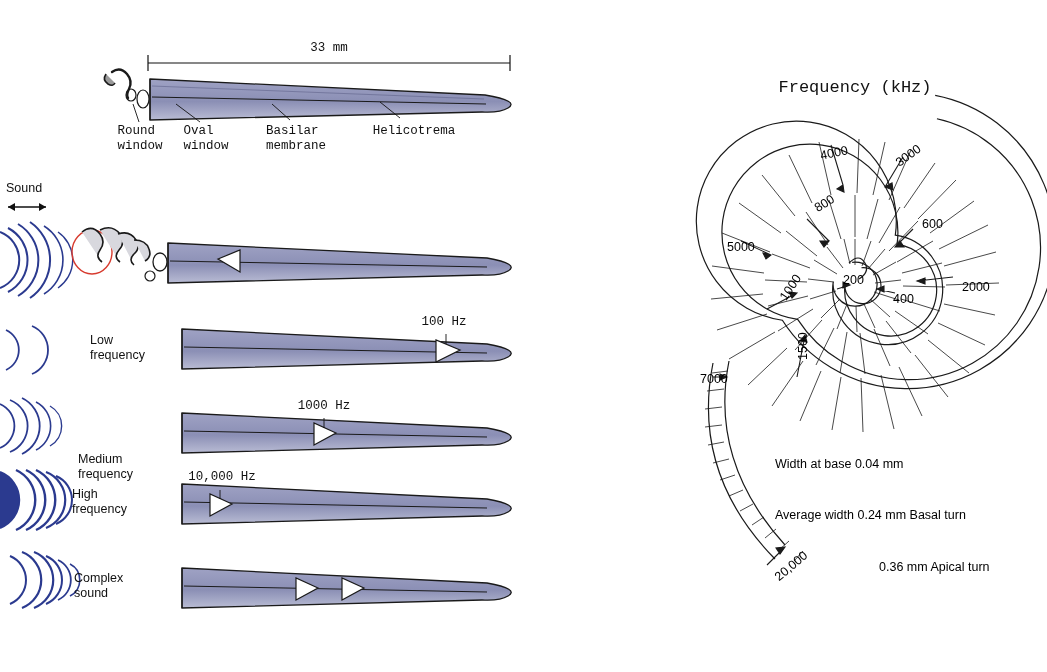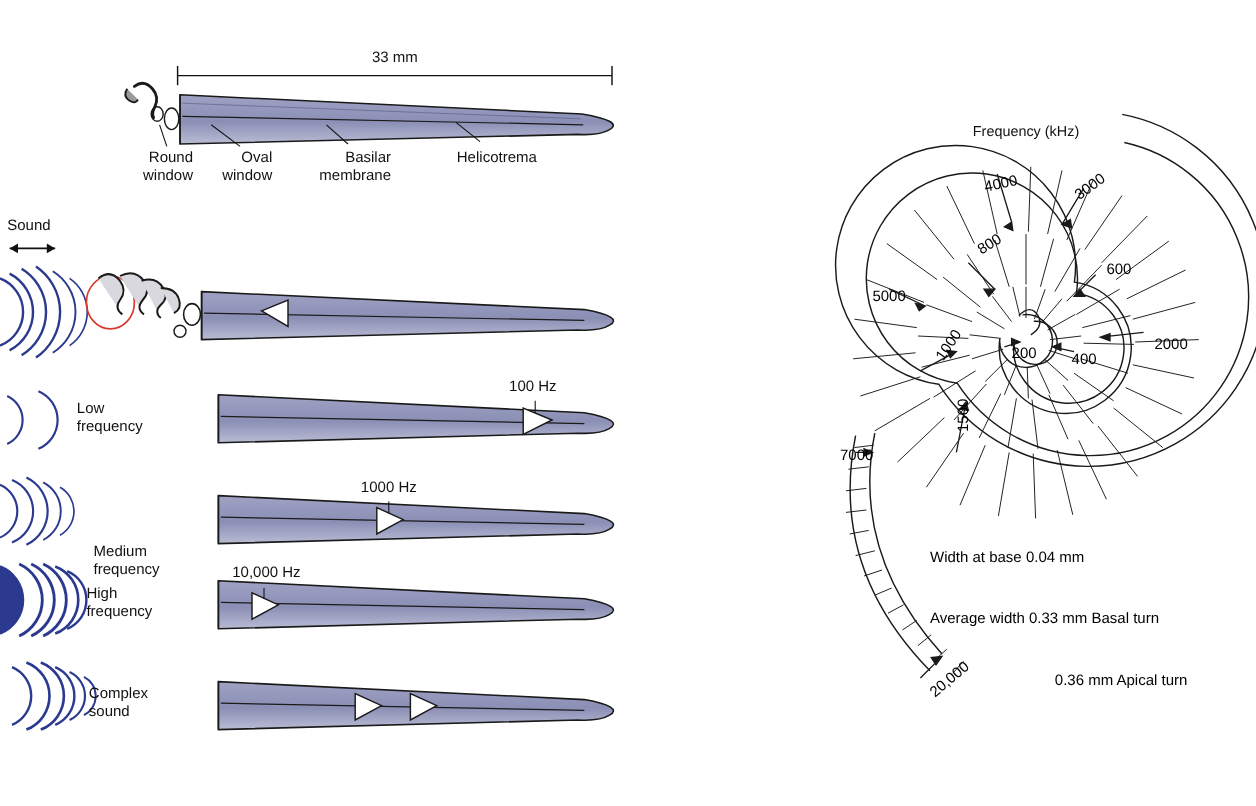--- a/index.html
+++ b/index.html
@@ -21,21 +21,21 @@
     width: 1047px;
     height: 672px;
   }
   .lbl {
     position: absolute;
     font-size: 12.5px;
     line-height: 1.18;
     color: #111;
     white-space: pre;
   }
-  .lbl.c { text-align: right; transform: translateX(-50%); }
+  .lbl.c { text-align: left; transform: translateX(-50%); font-family: Liberation Mono, monospace; }
   .rot {
     transform-origin: left top;
   }
   .specs {
     position: absolute;
     font-size: 12.5px;
     line-height: 1.38;
     white-space: pre;
   }
   .specs .row { display: block; }
@@ -309,46 +309,46 @@
 <div class="lbl c" style="left:140px; top:124px;">Round
 window</div>
 <div class="lbl c" style="left:206px; top:124px;">Oval
 window</div>
 <div class="lbl c" style="left:296px; top:124px;">Basilar
 membrane</div>
 <div class="lbl c" style="left:414px; top:124px;">Helicotrema</div>
 
 <div class="lbl" style="left:6px; top:181px;">Sound</div>
 
-<div class="lbl" style="left:64px; top:333px;">Low
+<div class="lbl" style="left:90px; top:333px;">Low
 frequency</div>
 <div class="lbl" style="left:78px; top:416px;margin-top:36px;">Medium
 frequency</div>
 <div class="lbl" style="left:72px; top:487px;">High
 frequency</div>
 <div class="lbl" style="left:74px; top:571px;">Complex
 sound</div>
 
 <div class="lbl c" style="left:444px; top:315px;">100 Hz</div>
 <div class="lbl c" style="left:324px; top:399px;">1000 Hz</div>
 <div class="lbl c" style="left:222px; top:470px;">10,000 Hz</div>
 
-<div class="lbl c" style="left:855px; top:78px; font-size:12px;margin-top:24px;">Frequency (kHz)</div>
-
-<div class="spiralnum" style="left:843px; top:287px;">200</div>
+<div class="lbl c" style="left:855px; top:78px; font-size:17px;">Frequency (kHz)</div>
+
+<div class="spiralnum" style="left:843px; top:273px;">200</div>
 <div class="spiralnum" style="left:893px; top:292px;">400</div>
 <div class="spiralnum" style="left:922px; top:217px;">600</div>
 <div class="spiralnum rot" style="left:812px; top:203px; transform:rotate(-32deg);">800</div>
 <div class="spiralnum rot" style="left:777px; top:295px; transform:rotate(-56deg);">1000</div>
 <div class="spiralnum rot" style="left:796px; top:360px; transform:rotate(-90deg);">1500</div>
 <div class="spiralnum" style="left:962px; top:280px;">2000</div>
 <div class="spiralnum rot" style="left:893px; top:158px; transform:rotate(-36deg);">3000</div>
 <div class="spiralnum rot" style="left:819px; top:149px; transform:rotate(-12deg);">4000</div>
 <div class="spiralnum" style="left:727px; top:240px;">5000</div>
 <div class="spiralnum" style="left:700px; top:372px;">7000</div>
 <div class="spiralnum rot" style="left:772px; top:573px; transform:rotate(-40deg);">20,000</div>
 
 <div class="specs" style="left:775px; top:421px;">
   <span class="row">Width at base 0.04 mm</span>
-  <span class="row"><span>Average width 0.33 mm</span> <span>Basal turn</span></span>
+  <span class="row"><span>Average width 0.24 mm</span> <span>Basal turn</span></span>
   <span class="row" style="padding-left:104px;"><span>0.36 mm</span> <span>Apical turn</span></span>
   
 </div>
 
 </body></html>

